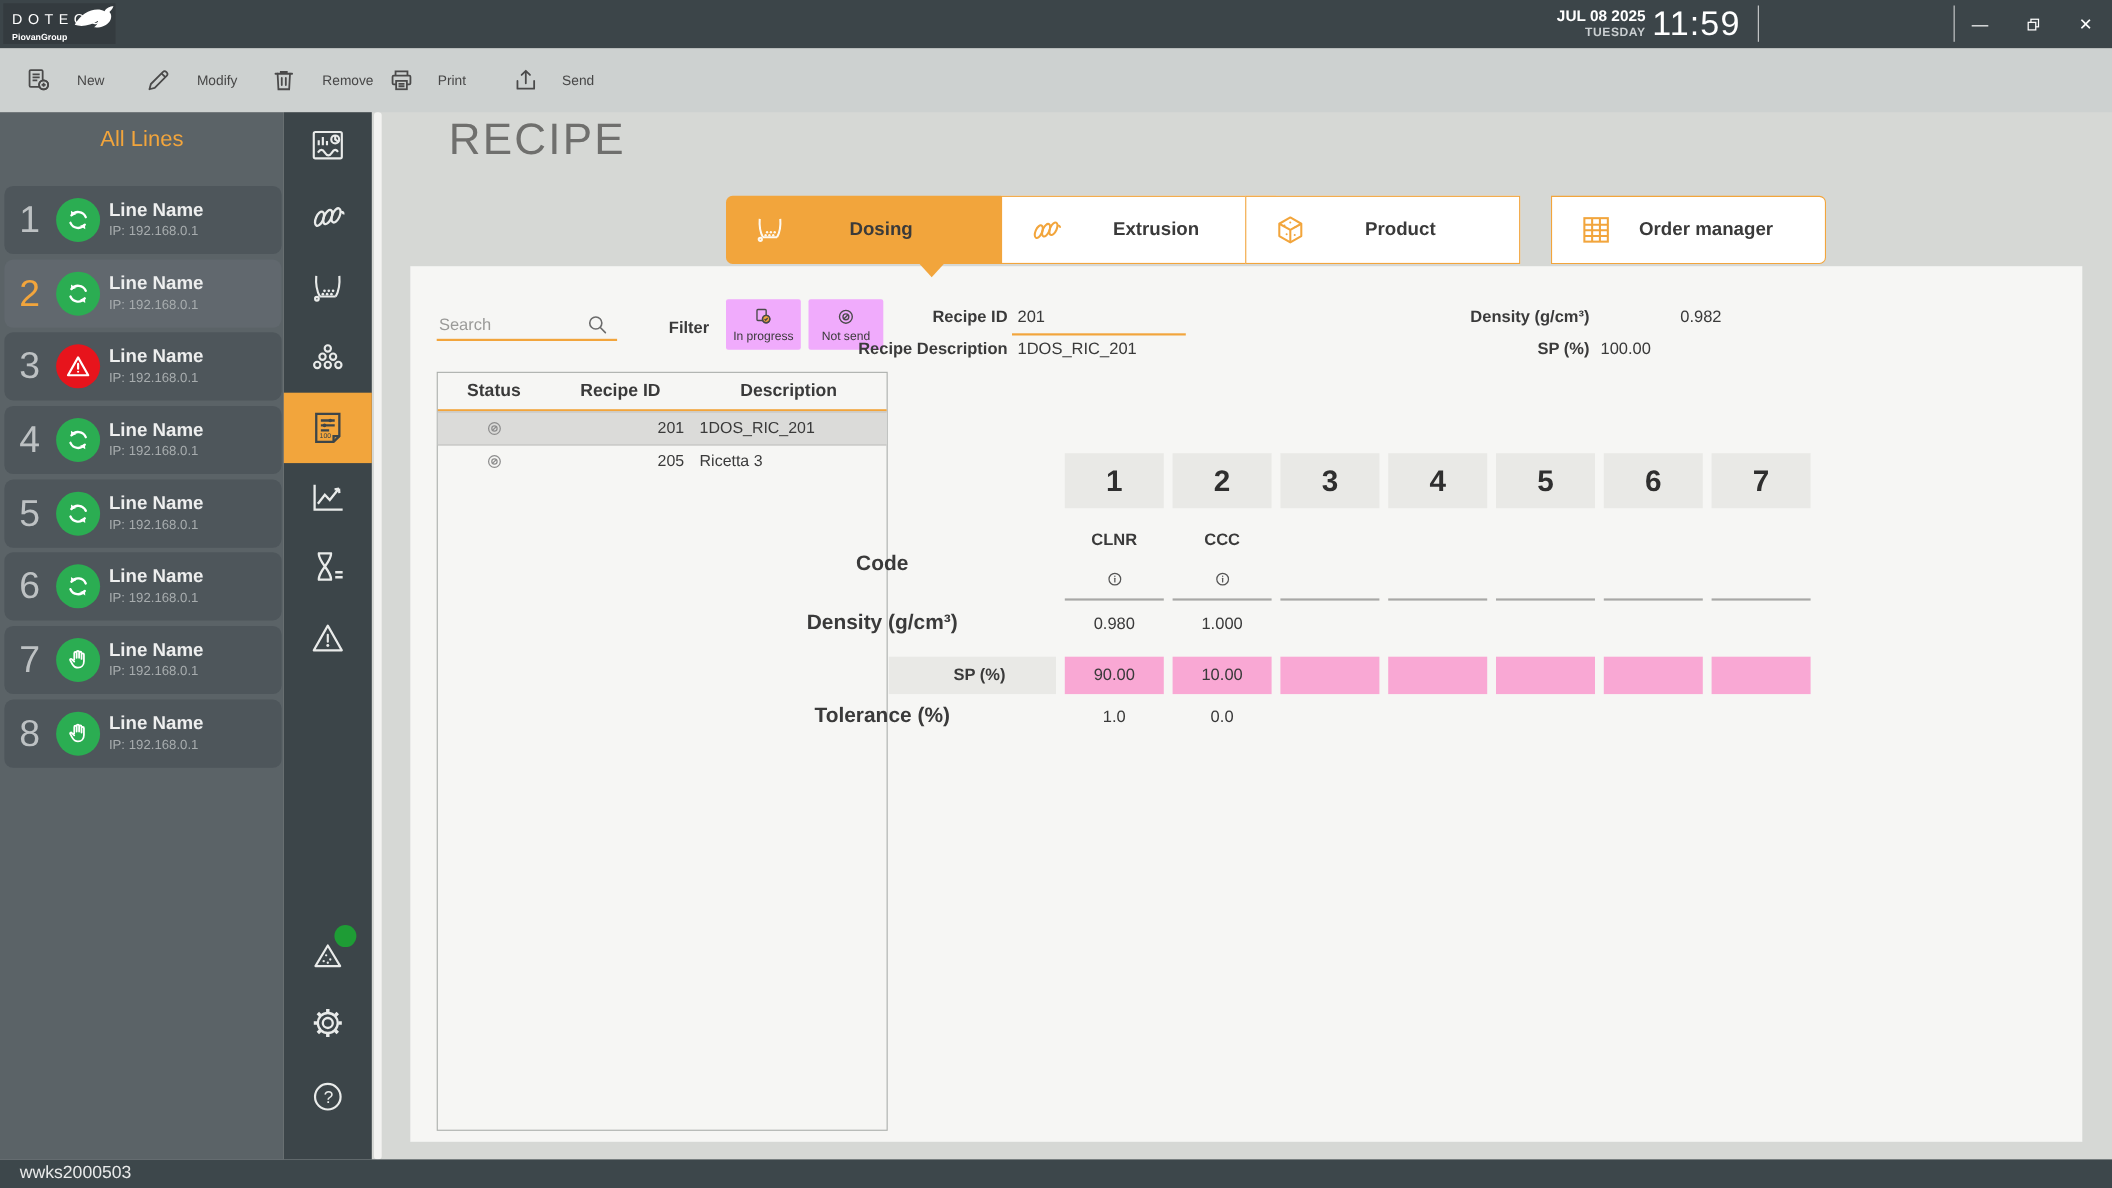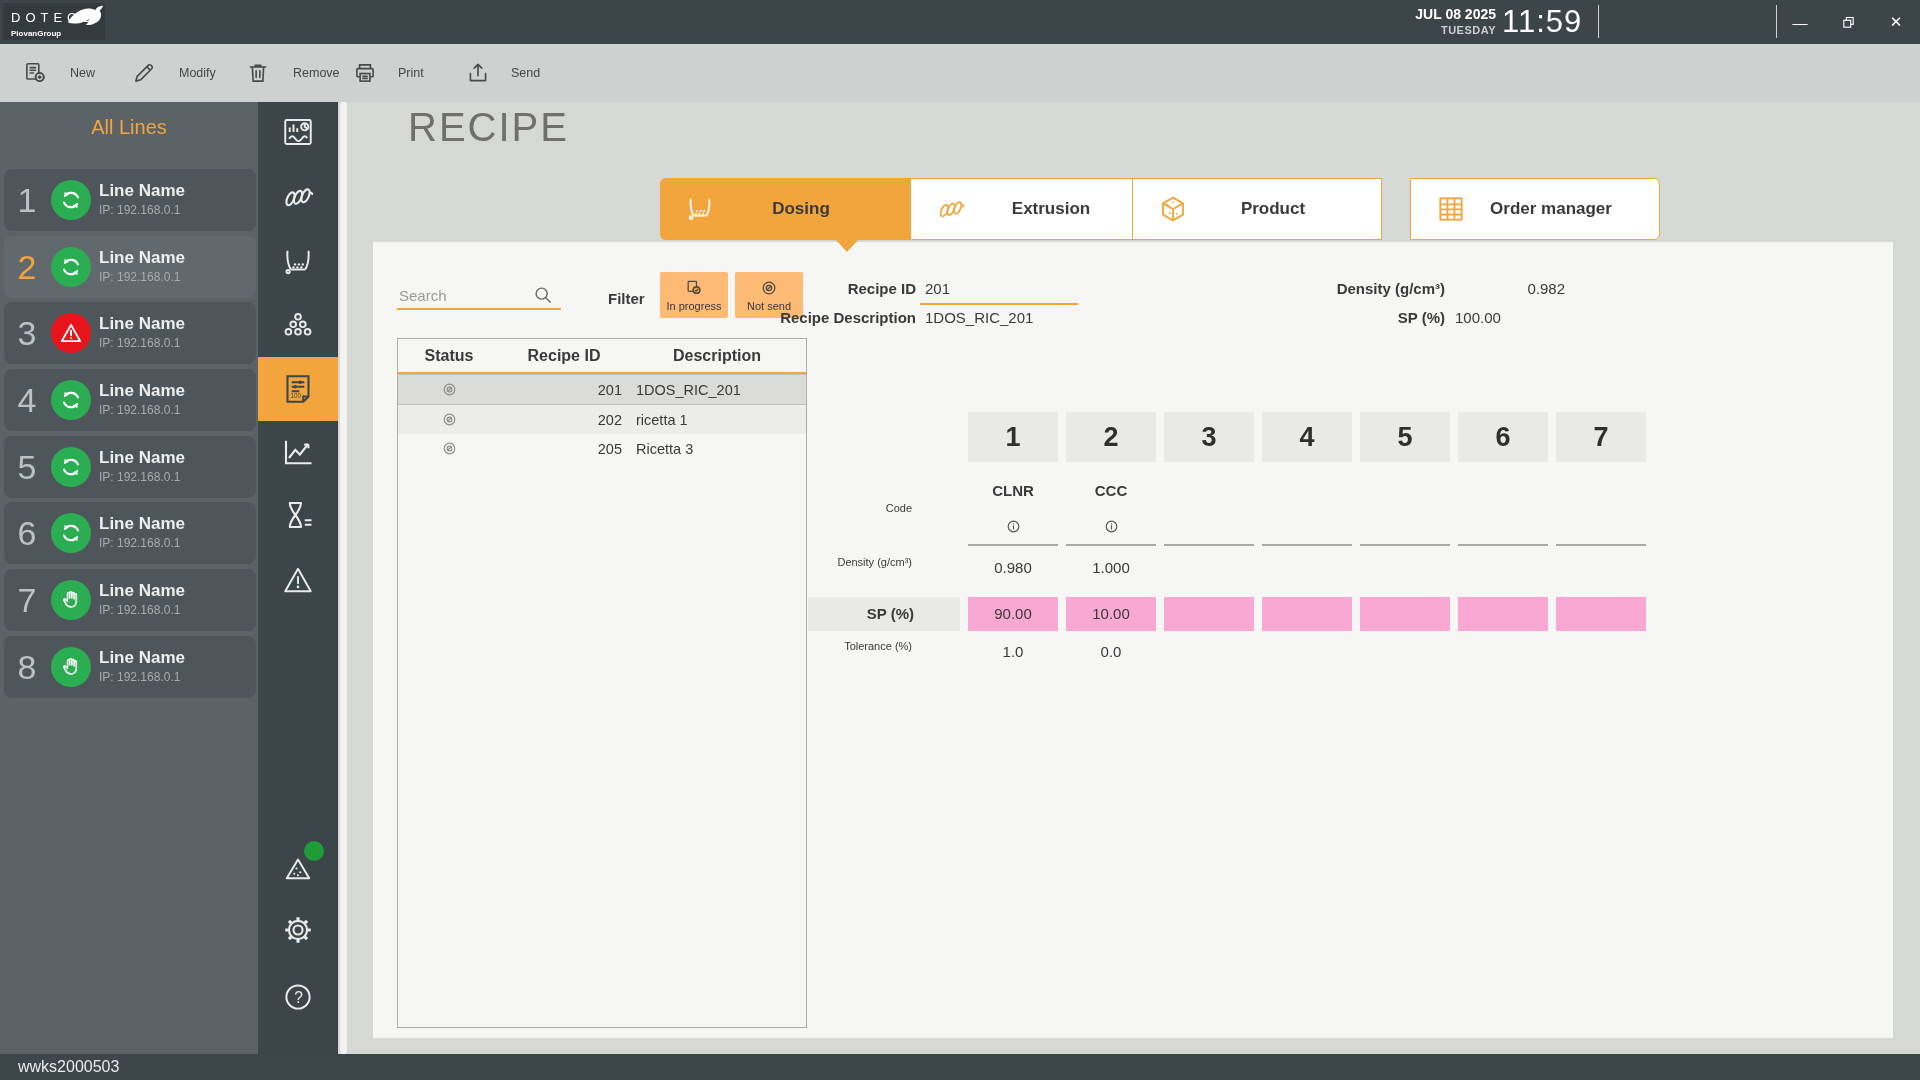--- a/index.html
+++ b/index.html
@@ -54,21 +54,21 @@
   .tab .tlabel{flex:1;text-align:center;margin-right:24px;font-size:17px;font-weight:600;color:#3A3A3A;}
   .tab.active{background:#F2A53C;border:none;}
   .tab.first{border-radius:6px 0 0 6px;} .tab.last{border-radius:0 6px 6px 0;}
   .notch{left:836px;top:240px;width:0;height:0;border-left:11px solid transparent;border-right:11px solid transparent;border-top:12px solid #F2A53C;}
 
   
   .search{left:397px;top:282px;width:160px;height:24px;background:transparent;border:none;border-bottom:2px solid #F2A53C;
           font-size:15px;color:#3a3a3a;outline:none;font-family:"Liberation Sans",sans-serif;}
   .search::placeholder{color:#9A9A98;}
   .filter-label{left:608px;top:290px;width:50px;font-size:15px;font-weight:600;color:#3A3A3A;}
-  .fbtn{top:272px;width:68px;height:46px;background:#fdba74;border-radius:2px;cursor:pointer;
+  .fbtn{top:272px;width:68px;height:46px;background:#f0abfc;border-radius:2px;cursor:pointer;
         display:flex;flex-direction:column;align-items:center;justify-content:center;}
   .fbtn .flab{font-size:11px;color:#3A3A3A;margin-top:2px;}
 
   
   .rtable{left:397px;top:338px;width:410px;height:690px;border:1px solid #ABAEAB;box-sizing:border-box;background:#F6F6F4;}
   .rt-header{display:flex;height:33px;align-items:center;border-bottom:2px solid #F2A53C;font-size:16px;font-weight:600;}
   .rt-row{display:flex;height:29px;align-items:center;font-size:14.5px;cursor:pointer;}
   .c-status{width:102px;display:flex;justify-content:center;}
   .c-id{width:128px;text-align:right;padding-right:6px;box-sizing:border-box;}
   .c-desc{flex:1;text-align:left;padding-left:8px;}
@@ -83,21 +83,21 @@
 
   
   .numcell{top:412px;width:90px;height:50px;background:#E9E9E6;text-align:center;line-height:50px;
            font-size:27px;font-weight:600;color:#2F2F2F;}
   .codecell{top:482px;width:90px;height:20px;text-align:center;font-size:15px;font-weight:600;cursor:text;}
   .infoicon{top:518px;width:90px;display:flex;justify-content:center;cursor:pointer;}
   .codeline{top:544px;width:90px;height:2px;background:#A8A8A6;}
   .denscell{top:556px;width:90px;height:24px;line-height:24px;text-align:center;font-size:15px;cursor:text;}
   .spcell{top:597px;width:90px;height:34px;line-height:34px;background:#f9a8d4;text-align:center;font-size:15px;cursor:text;}
   .tolcell{top:640px;width:90px;height:24px;line-height:24px;text-align:center;font-size:15px;cursor:text;}
-  .rowlabel{left:692px;width:220px;text-align:right;font-size:11px;font-weight:400;}
+  .rowlabel{left:692px;width:220px;text-align:center;font-size:19px;font-weight:700;}
   .splabelband{left:808px;top:597px;width:152px;height:34px;line-height:34px;background:#E9E9E6;
                text-align:right;padding-right:46px;box-sizing:border-box;font-size:15px;font-weight:600;}
 
   
   .statusbar{left:0;top:1054px;width:1920px;height:26px;background:#3D474B;color:#E9EAEA;
              font-size:16px;line-height:26px;padding-left:18px;box-sizing:border-box;}
 </style>
 </head>
 <body>
 
@@ -518,31 +518,20 @@
       <svg width="17" height="17" viewBox="0 0 24 24" fill="none" stroke="#8d8d8d" stroke-width="1.6">
         <circle cx="12" cy="12" r="7.5"></circle>
           <circle cx="12" cy="12" r="3.4"></circle>
           <path d="M14.5 9.5l-5 5"></path>
       </svg>
     </div>
     <div class="c-id">201</div>
     <div class="c-desc">1DOS_RIC_201</div>
   </div>
 
-  <div class="rt-row row-alt">
-    <div class="c-status">
-      <svg width="17" height="17" viewBox="0 0 24 24" fill="none" stroke="#8d8d8d" stroke-width="1.6">
-        <circle cx="12" cy="12" r="7.5"></circle>
-          <circle cx="12" cy="12" r="3.4"></circle>
-          <path d="M14.5 9.5l-5 5"></path>
-      </svg>
-    </div>
-    <div class="c-id">202</div>
-    <div class="c-desc">ricetta 1</div>
-  </div>
 
 
 
   <div class="rt-row">
     <div class="c-status">
       <svg width="17" height="17" viewBox="0 0 24 24" fill="none" stroke="#8d8d8d" stroke-width="1.6">
         <circle cx="12" cy="12" r="7.5"></circle>
           <circle cx="12" cy="12" r="3.4"></circle>
           <path d="M14.5 9.5l-5 5"></path>
       </svg>

